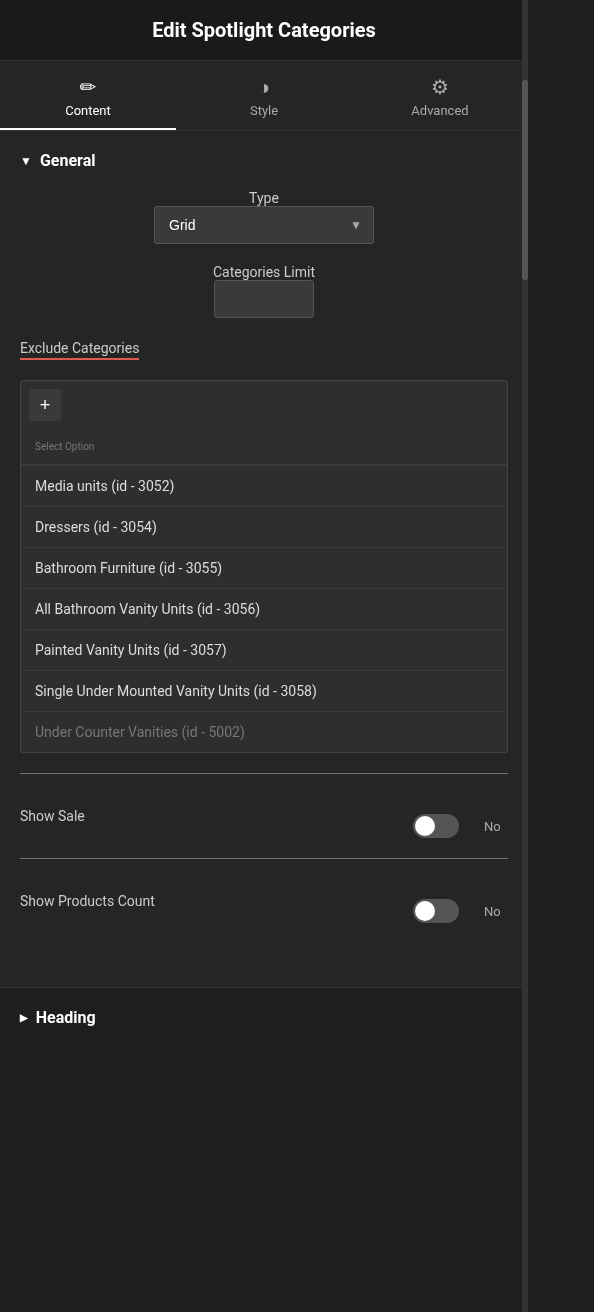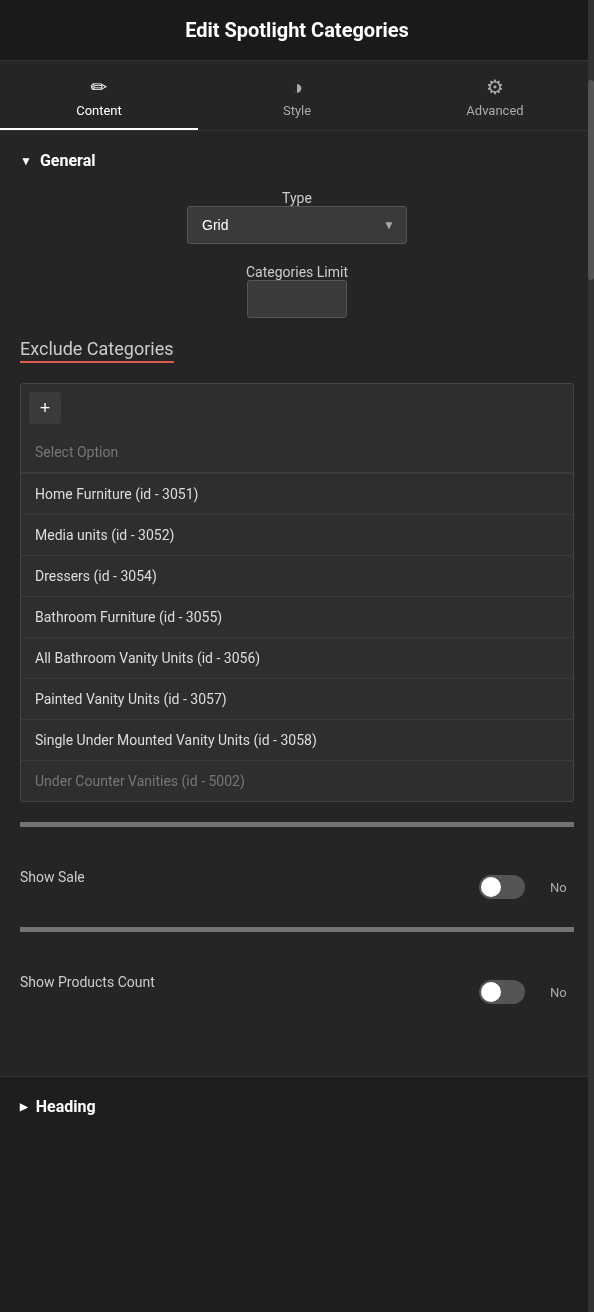--- a/index.html
+++ b/index.html
@@ -131,21 +131,21 @@
       width: 100px;
       background: #3a3a3a;
       border: 1px solid #555;
       color: #ffffff;
       padding: 10px 14px;
       font-size: 14px;
       border-radius: 3px;
     }
 
     .exclude-label {
-      font-size: 18px;
+      font-size: 14px;
       color: #cccccc;
       margin-bottom: 10px;
       border-bottom: 2px solid #e05a4e;
       display: inline-block;
       padding-bottom: 2px;
     }
 
     .dropdown-container {
       background: #2e2e2e;
       border: 1px solid #444;
@@ -168,21 +168,21 @@
       border-radius: 2px;
     }
 
     .dropdown-list {
       list-style: none;
     }
 
     .dropdown-placeholder {
       padding: 12px 14px;
       color: #777;
-      font-size: 14px;
+      font-size: 10px;
       border-bottom: 1px solid #3a3a3a;
     }
 
     .dropdown-item {
       padding: 12px 14px;
       font-size: 14px;
       color: #dddddd;
       cursor: pointer;
       border-top: 1px solid #3a3a3a;
     }
@@ -194,22 +194,22 @@
       border-top: 1px solid #3a3a3a;
       overflow: hidden;
       white-space: nowrap;
       text-overflow: ellipsis;
     }
 
     .toggle-row {
       display: flex;
       align-items: center;
       justify-content: space-between;
-      padding: 28px 0;
-      border-top: 5px solid #737373;
+      padding: 20px 0;
+      border-top: 1px solid #737373;
     }
 
     .toggle-label {
       font-size: 14px;
       color: #cccccc;
     }
 
     .toggle-wrapper {
       display: flex;
       align-items: center;
@@ -277,21 +277,21 @@
       width: 6px;
       height: 200px;
       background: #555;
       border-radius: 3px;
       position: absolute;
       top: 80px;
     }
 
     .outer {
       position: relative;
-      width: 594px;
+      width: 528px;
       min-height: 1312px;
       overflow: hidden;
     }
   </style>
 </head>
 <body>
 
 <div class="outer">
 
   <div class="header">
@@ -342,21 +342,20 @@
         <div style="margin-bottom: 10px;">
           <span class="exclude-label">Exclude Categories</span>
         </div>
 
         <div class="dropdown-container">
           <button class="add-btn">
             <span>+</span>
           </button>
           <ul class="dropdown-list">
             <li class="dropdown-placeholder">Select Option</li>
-            <li class="dropdown-item">Home Furniture (id - 3051)</li>
             <li class="dropdown-item">Media units (id - 3052)</li>
             <li class="dropdown-item">Dressers (id - 3054)</li>
             <li class="dropdown-item">Bathroom Furniture (id - 3055)</li>
             <li class="dropdown-item">All Bathroom Vanity Units (id - 3056)</li>
             <li class="dropdown-item">Painted Vanity Units (id - 3057)</li>
             <li class="dropdown-item">Single Under Mounted Vanity Units (id - 3058)</li>
             <li class="dropdown-item-partial">Under Counter Vanities (id - 5002)</li>
           </ul>
         </div>
 

